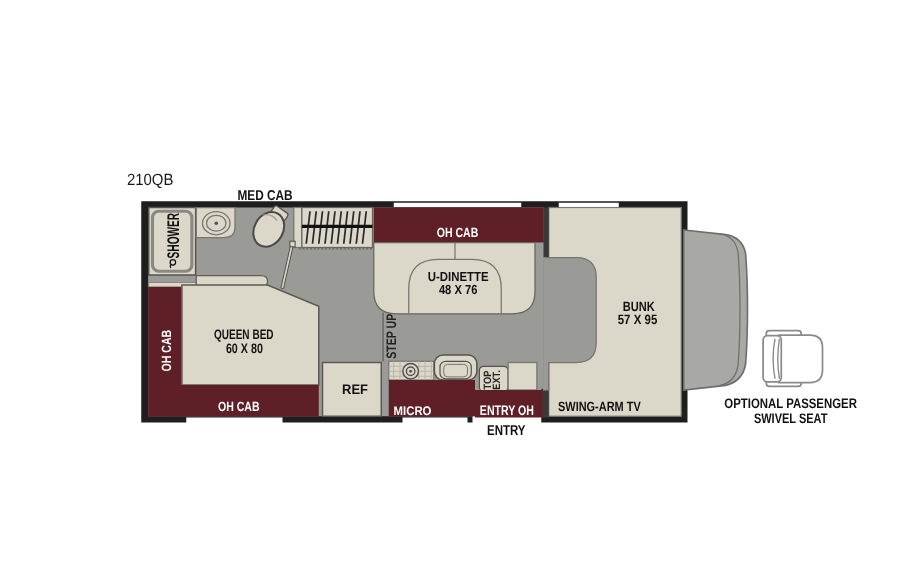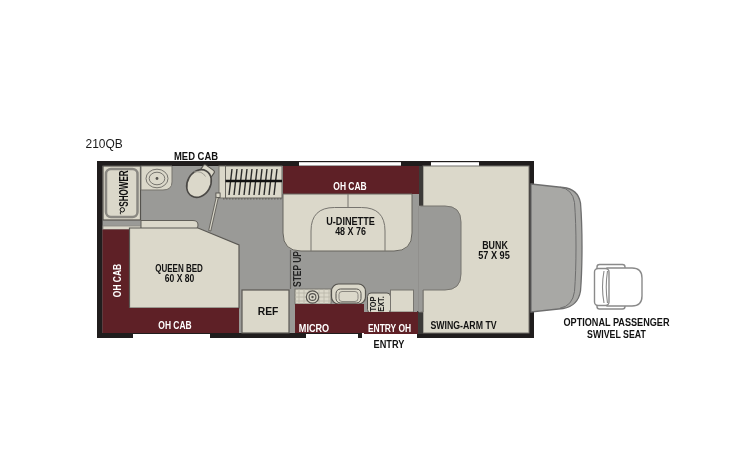--- a/index.html
+++ b/index.html
@@ -1,16 +1,16 @@
 <!DOCTYPE html>
 <html><head>
 <meta charset="utf-8">
 <style>
   html,body{margin:0;padding:0;background:#ffffff;}
-  .wrap{width:624px;height:469px;position:relative;font-family:"Liberation Sans",sans-serif;}
+  .wrap{width:624px;height:469px;position:relative;font-family:"Liberation Sans",sans-serif;padding-left:16px;}
   text{font-family:"Liberation Sans",sans-serif;}
 </style>
 </head>
 <body>
 <div class="wrap">
 <svg width="731" height="469" viewBox="0 0 731 469" xmlns="http://www.w3.org/2000/svg">
 
   <rect x="0" y="0" width="731" height="469" fill="#ffffff"></rect>
 
   <text transform="translate(85.5,147.8) scale(0.92,1)" font-size="13" fill="#1a1a1a">210QB</text>

